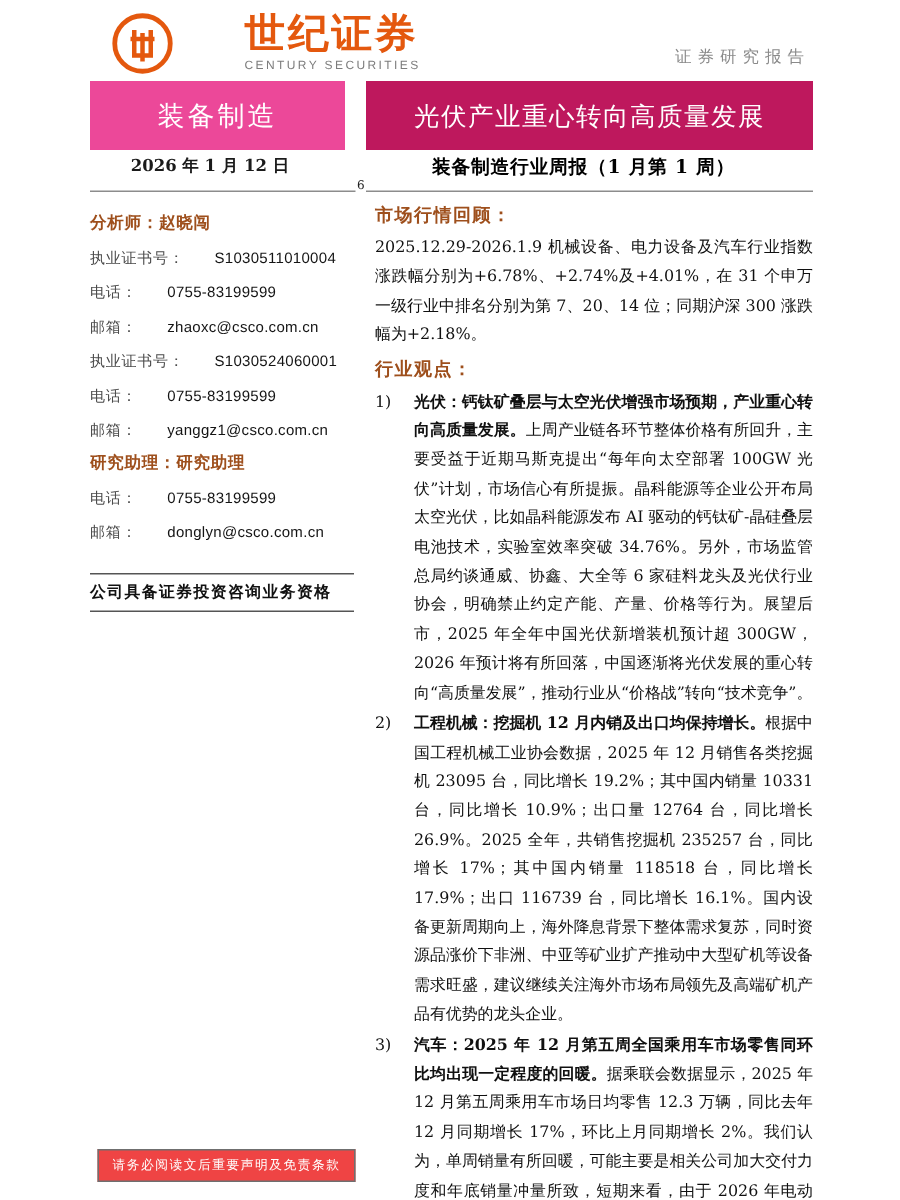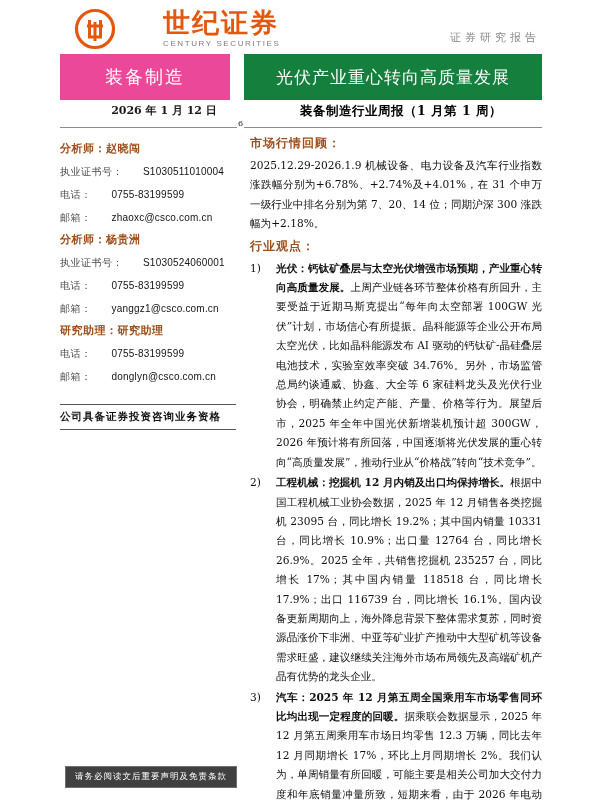--- a/index.html
+++ b/index.html
@@ -16,41 +16,41 @@
   .logo-cn { font-size:27px; font-weight:bold; color:#E4580E; letter-spacing:2px; line-height:30px; font-family:"DejaVu Sans", sans-serif; }
   .logo-en { font-size:8px; color:#7c7c7c; letter-spacing:1.6px; font-family:"Liberation Sans", sans-serif; margin-top:1px; }
   .report-type { position:absolute; right:60px; top:30px; font-size:11px; color:#8a8a8a; letter-spacing:4px; }
   .band-row { position:absolute; left:60px; top:54px; right:58px; height:46px; }
   .badge-box {
     position:absolute; left:0; top:0; width:170px; height:46px; background:#ec4899;
     color:#fff; font-size:18px; letter-spacing:2px; display:flex; align-items:center; justify-content:center;
     font-family:"DejaVu Sans", sans-serif;
   }
   .title-box {
-    position:absolute; left:184px; right:0; top:0; height:46px; background:#15803d;
+    position:absolute; left:184px; right:0; top:0; height:46px; background:#be185d;
     color:#fff; font-size:17px; letter-spacing:1px; display:flex; align-items:center; justify-content:center;
     font-family:"DejaVu Sans", sans-serif;
   }
-  .date-row { position:absolute; left:76px; top:103px; right:58px; height:22px; }
+  .date-row { position:absolute; left:52px; top:103px; right:58px; height:22px; }
   .report-date { position:absolute; left:0; width:176px; text-align:center; font-size:11px; font-weight:bold; color:#1a1a1a; }
   .report-name { position:absolute; left:184px; right:0; text-align:center; font-size:12.5px; font-weight:bold; color:#000; letter-spacing:0.5px; }
   .top-rule { position:absolute; left:60px; right:58px; top:127px; border-top:1.5px solid #8c8c8c; }
   .anchor-mark { position:absolute; left:237px; top:119px; font-size:8px; color:#222; background:#fff; padding:0 1px; }
   
   .sidebar { position:absolute; left:60px; top:134px; width:176px; }
   .sb-role { color:#9E4F1C; font-weight:bold; font-size:11px; margin-top:7px; margin-bottom:2px; letter-spacing:0.5px; }
   .sb-field { display:flex; align-items:baseline; font-size:10px; margin-top:9px;gap:20px; }
   .sb-label { color:#4a4a4a; letter-spacing:0.5px; white-space:nowrap; }
   .sb-value { color:#141414; font-family:"Liberation Sans", sans-serif; font-size:10px; letter-spacing:0.2px; }
   .sb-qualification {
     margin-top:20px; border-top:1.2px solid #555; border-bottom:1.2px solid #555;
     text-align:left; font-size:10.5px; font-weight:bold; letter-spacing:1px; padding:5px 0; color:#111;
   }
   .sb-footnote {
-    position:absolute; left:65px; top:766px; width:172px; background:#404040; border:1px solid #6f6f6f;
+    position:absolute; left:65px; top:766px; width:172px; background:#ef4444; border:1px solid #6f6f6f;
     color:#fff; font-size:8.5px; letter-spacing:1px; text-align:center; padding:4px 2px;font-family:Liberation Serif, serif;
   }
   
   .main { position:absolute; left:250px; top:135px; width:292px; }
   .sec-head { color:#9E4F1C; font-weight:bold; font-size:12px; letter-spacing:1px; margin-bottom:4px; }
   .para { font-size:10.6px; line-height:19.4px; text-align:justify; color:#101010; margin-bottom:4px; }
   .views-head { margin-top:4px; }
   .num-item { display:flex; margin-top:1px; }
   .num-label { width:26px; flex:0 0 26px; font-size:10.6px; line-height:19.4px; color:#101010; }
   .num-text { flex:1; font-size:10.6px; line-height:19.4px; text-align:justify; color:#101010; }
@@ -101,21 +101,20 @@
           <span class="sb-label">电话：</span>
           <span class="sb-value">0755-83199599</span>
         </div>
       <div class="sb-field">
           <span class="sb-label">邮箱：</span>
           <span class="sb-value">zhaoxc@csco.com.cn</span>
         </div>
     </div>
 
     <div>
-      <div class="sb-role"><span>分析师：</span><span>杨贵洲</span></div>
       <div class="sb-field">
           <span class="sb-label">执业证书号：</span>
           <span class="sb-value">S1030524060001</span>
         </div>
       <div class="sb-field">
           <span class="sb-label">电话：</span>
           <span class="sb-value">0755-83199599</span>
         </div>
       <div class="sb-field">
           <span class="sb-label">邮箱：</span>

